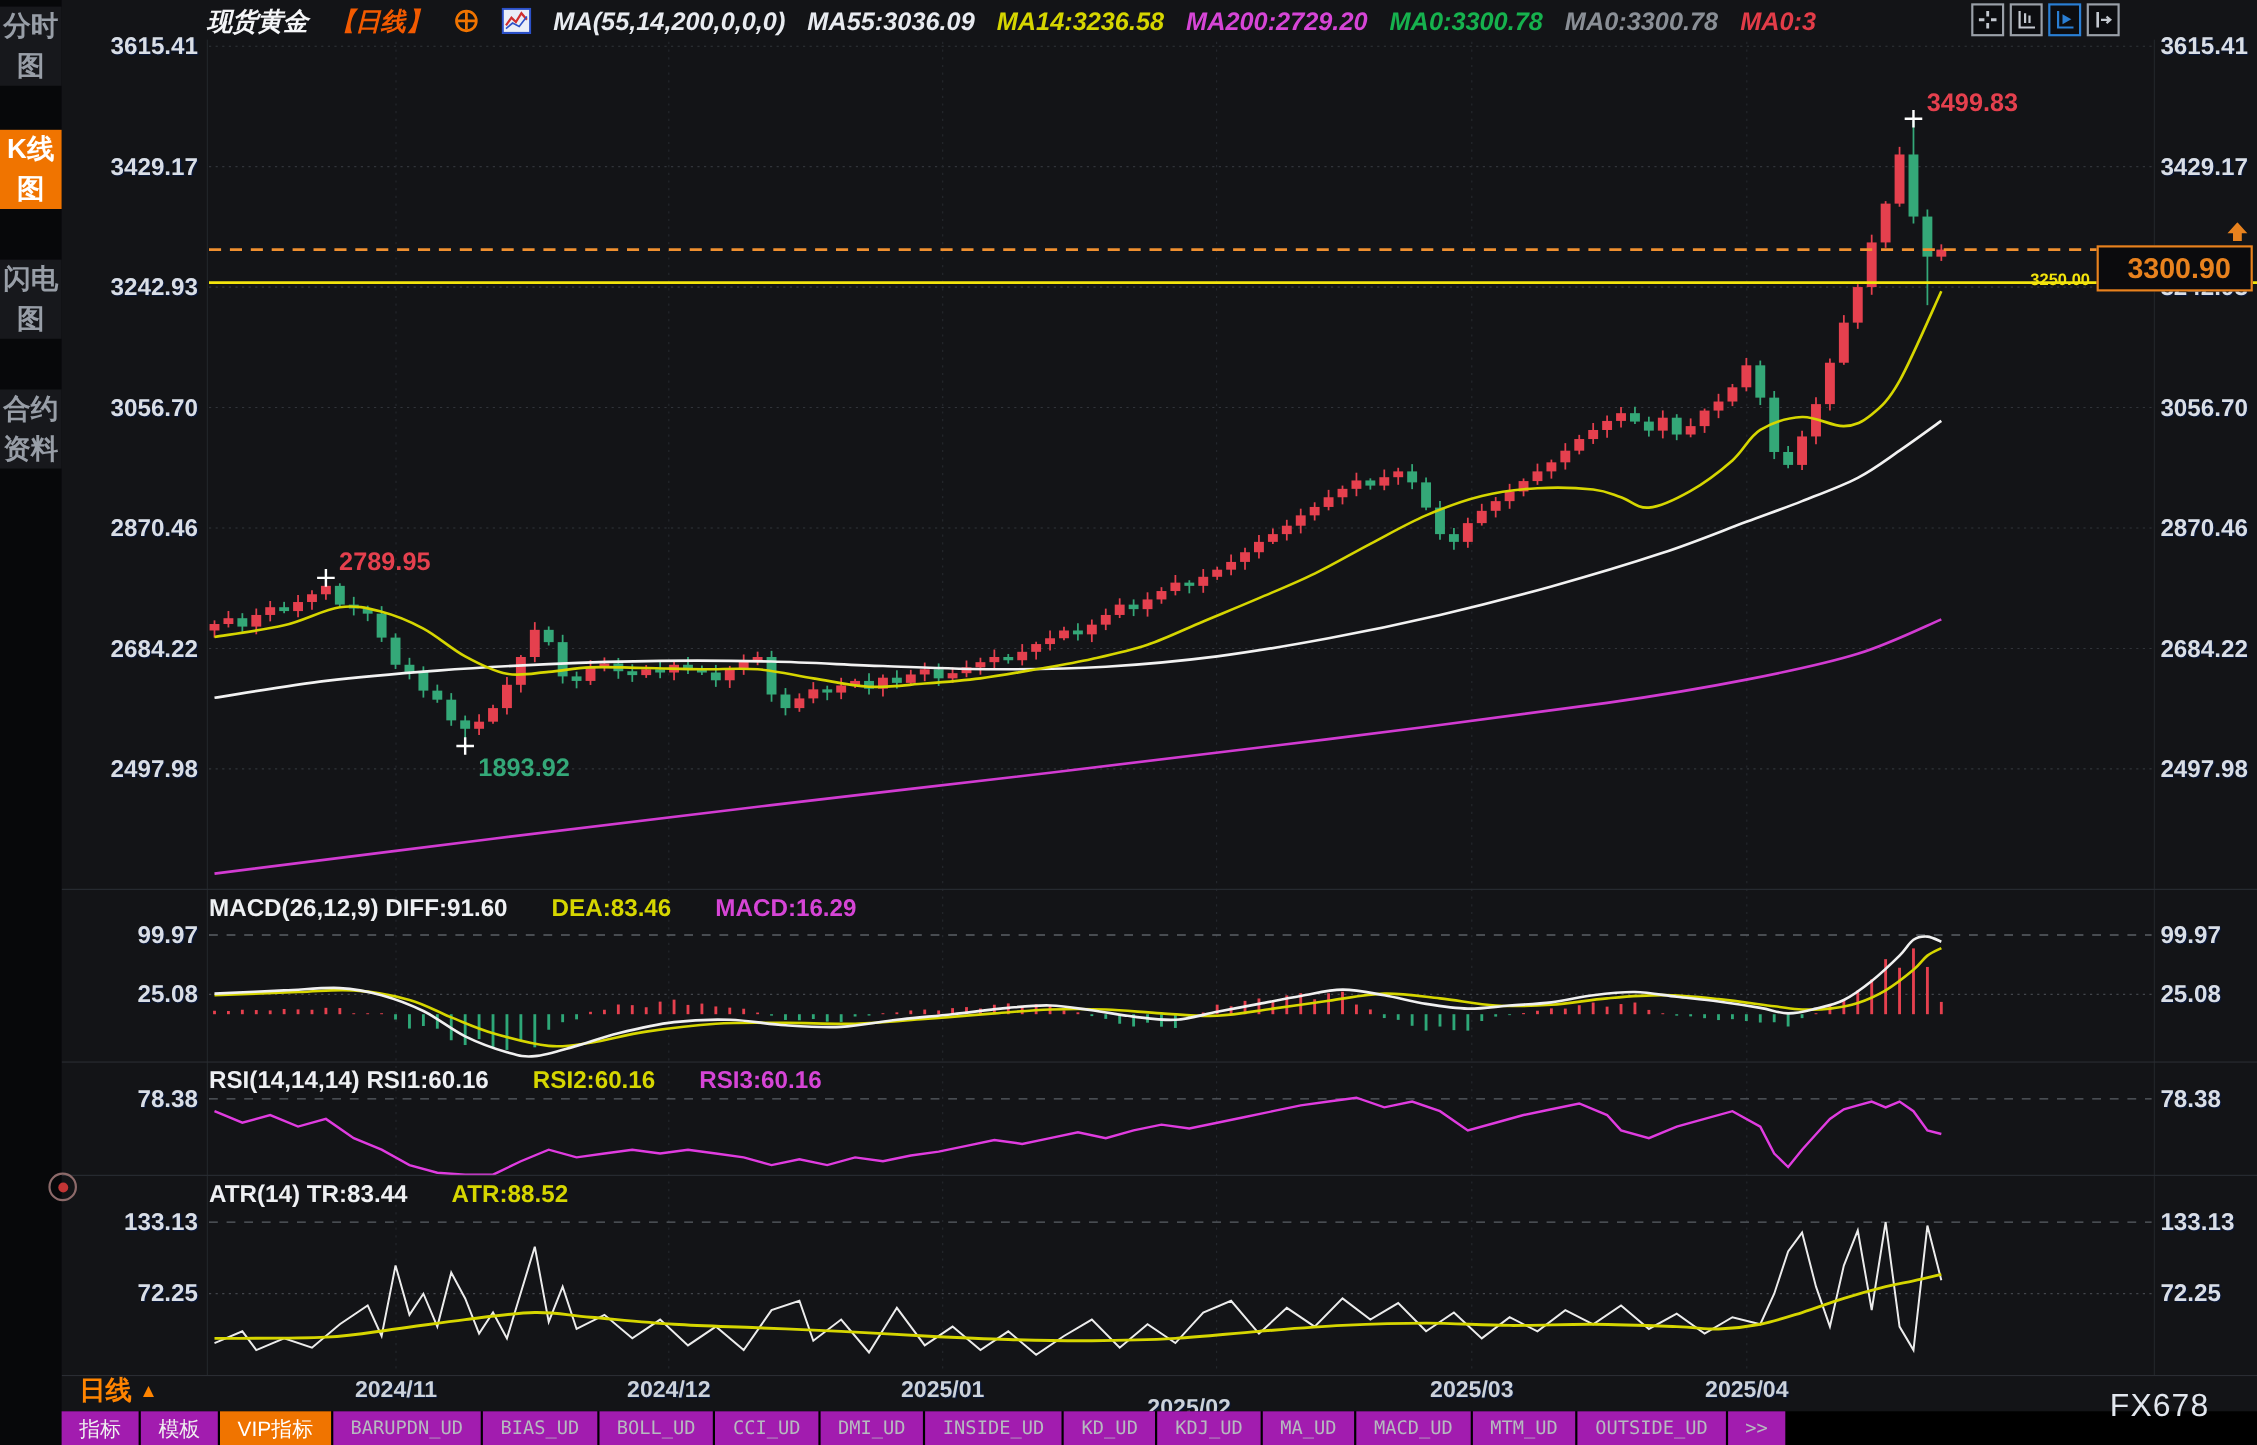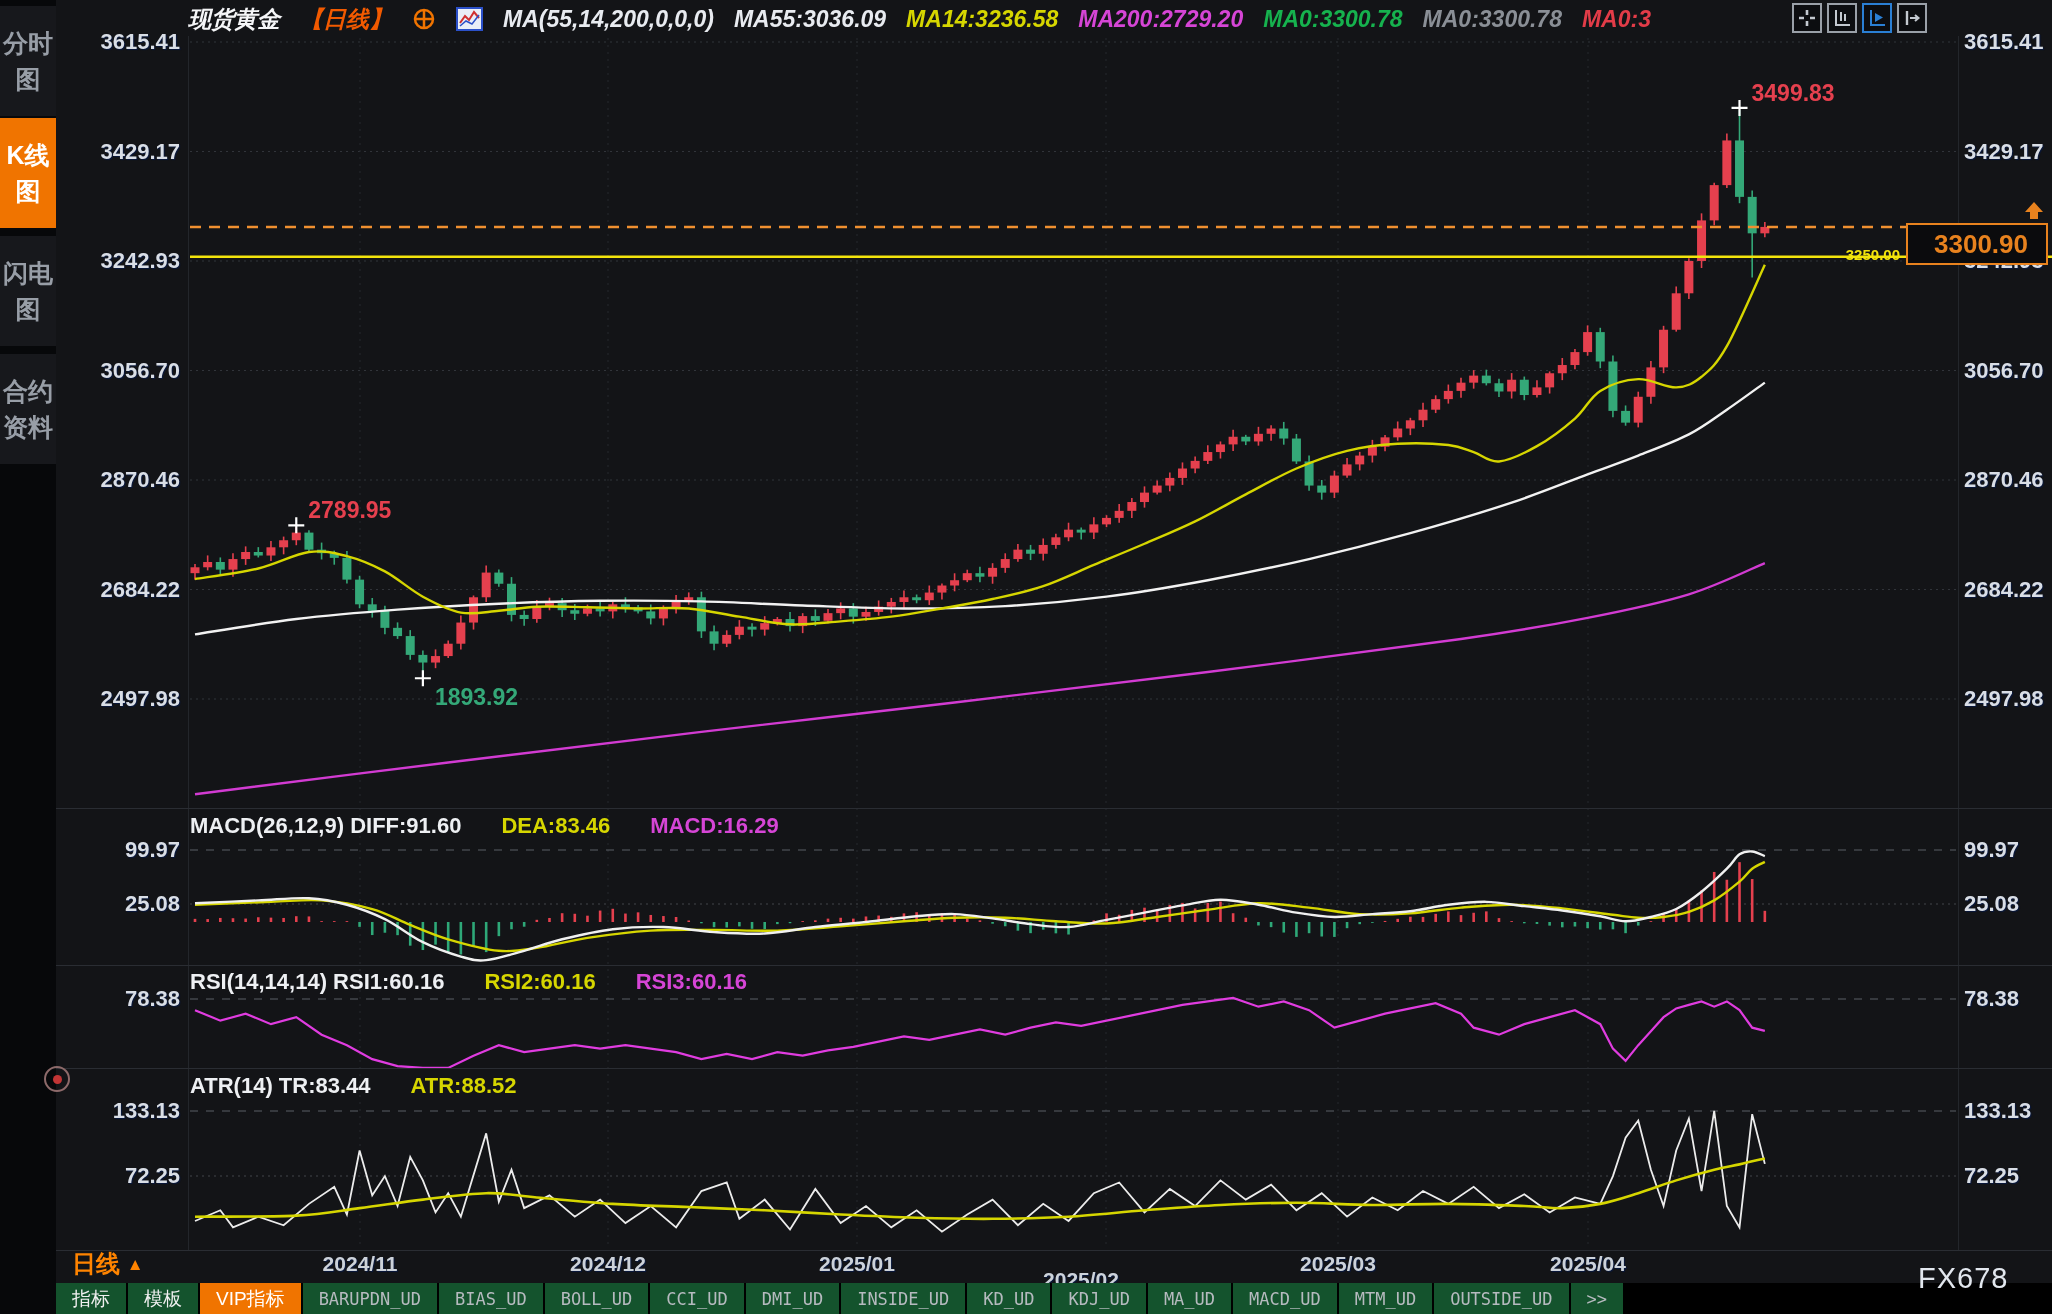--- a/index.html
+++ b/index.html
@@ -2,21 +2,21 @@
 <html><head>
 <meta charset="utf-8">
 <style>
   html,body{margin:0;padding:0;background:#000;}
   body{width:2052px;height:1314px;overflow:hidden;font-family:"Liberation Sans",sans-serif;}
   #app{position:relative;width:2052px;height:1314px;background:#131417;}
   
   #sidebar{position:absolute;left:0;top:0;width:56px;height:1314px;background:#07080a;z-index:6;}
   .side-item{position:absolute;left:0;width:56px;box-sizing:border-box;text-align:center;
     font-size:25px;font-weight:bold;line-height:36px;color:#989ea7;background:#17181c;
-    padding:19px 0;word-break:break-all;cursor:pointer;}
+    padding:0 0;word-break:break-all;cursor:pointer;}
   .side-item.active{background:#f07400;color:#ffffff;}
   
   #topbar{position:absolute;left:188px;top:3px;height:32px;display:flex;align-items:center;gap:20px;
     z-index:4;font-size:23px;font-weight:bold;white-space:nowrap;font-style:italic;}
   .tb{letter-spacing:0px;}
   #tools{position:absolute;left:1792px;top:3px;display:flex;gap:5px;z-index:4;}
   .tool{width:30px;height:30px;border:2px solid #9aa0a8;background:#0c0d10;box-sizing:border-box;
     display:flex;align-items:center;justify-content:center;cursor:pointer;}
   .tool.active{border-color:#2a7fd4;}
   
@@ -38,21 +38,21 @@
   #up-arrow{position:absolute;left:2024px;top:202px;z-index:5;}
   
   .xlab{position:absolute;top:1252px;transform:translateX(-50%);font-size:21px;font-weight:bold;
     color:#ccd2da;text-shadow:1px 1px 1px rgba(8,24,64,.9);z-index:2;}
   #period-btn{position:absolute;left:72px;top:1248px;color:#ff8400;font-size:24px;font-weight:bold;
     z-index:7;cursor:pointer;white-space:nowrap;}
   #period-btn .tri{font-size:17px;vertical-align:2px;}
   
   #tabs{position:absolute;left:56px;bottom:0;height:31px;width:1996px;background:#000;display:flex;
     gap:2px;z-index:6;align-items:stretch;}
-  .tab{background:#14532d;color:#b6babf;font-family:"DejaVu Sans Mono",monospace;font-size:17px;
+  .tab{background:#a21caf;color:#b6babf;font-family:"DejaVu Sans Mono",monospace;font-size:17px;
     display:flex;align-items:center;justify-content:center;padding:0 16px;cursor:pointer;white-space:nowrap;}
   .tab.cn{font-family:"Liberation Sans",sans-serif;font-size:19px;color:#f0f0f0;}
   .tab.vip{background:#f07400;color:#fff;}
   #watermark{position:absolute;left:1918px;top:1262px;font-size:29px;color:#e2e7ee;z-index:7;
     letter-spacing:1px;}
   
   .hsep{position:absolute;left:56px;width:1996px;height:1px;background:#2a2d33;z-index:2;}
   .vedge{position:absolute;top:36px;height:1214px;width:1px;background:#23262b;z-index:1;}
   #chart{position:absolute;left:0;top:0;z-index:1;}
   #draw-tool{position:absolute;left:44px;top:1066px;width:26px;height:26px;border:2px solid #8d6a6a;

